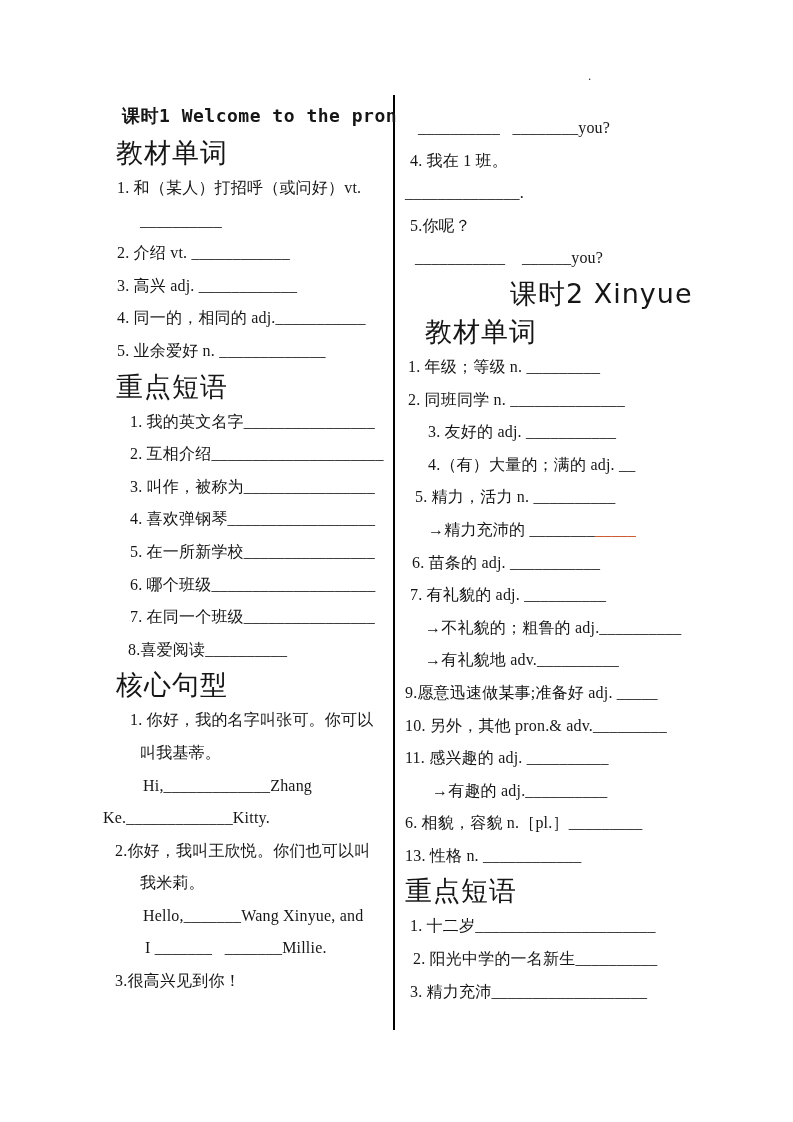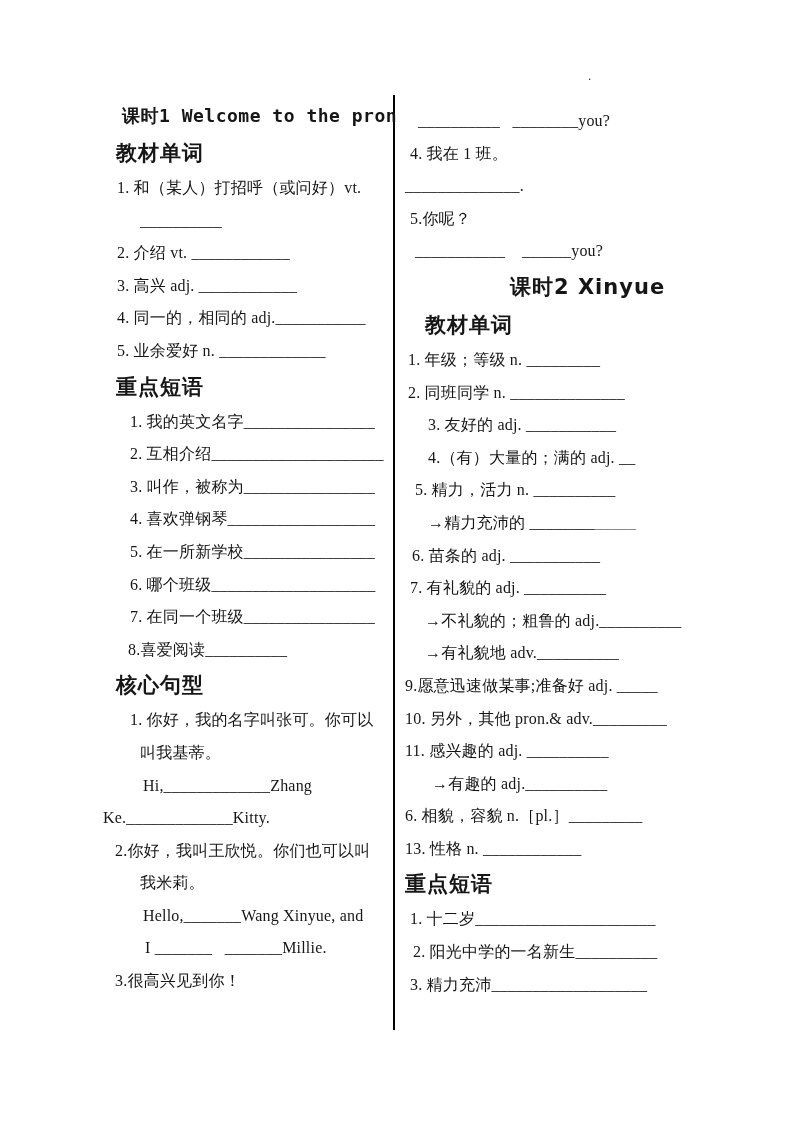--- a/index.html
+++ b/index.html
@@ -2,38 +2,38 @@
 <html><head>
 <meta charset="utf-8">
 <style>
   html,body { margin:0; padding:0; background:#ffffff; }
   .page {
     position:relative; width:793px; height:1122px; background:#ffffff;
     color:#161616; font-family:"Liberation Serif", serif; overflow:hidden;
   }
   .col { position:absolute; }
   .col-left  { left:100px; top:98px; width:296px; }
-  .col-right { left:405px; top:105px; width:310px; }
+  .col-right { left:405px; top:112px; width:310px; }
   .ln {
     font-size:16px; line-height:32.6px; white-space:pre; letter-spacing:0.2px;
   }
   .title {
     font-size:21px; font-weight:bold; line-height:30px; text-align:center;
     font-family:"Liberation Serif", serif; letter-spacing:0.3px;
   }
   .h-lesson {
     font-family:"DejaVu Sans Mono","DejaVu Sans", monospace;
     font-weight:bold; font-size:18px; line-height:36px; letter-spacing:0.5px;
   }
   .h-section {
     font-family:"DejaVu Sans","Liberation Sans", sans-serif;
-    font-weight:bold; font-size:21px; line-height:38px; letter-spacing:1px;
+    font-weight:normal; font-size:27px; line-height:38px; letter-spacing:1px;
   }
   .divider { position:absolute; left:393px; top:95px; width:2px; height:935px; background:#000; }
-  .gray { color:#737373; }
+  .gray { color:#c2410c; }
   .stray { position:absolute; left:588px; top:68px; font-size:13px; color:#333; }
 </style>
 </head>
 <body>
 
 <div class="page">
 
   <div class="divider"></div>
   <span class="stray">.</span>
 

